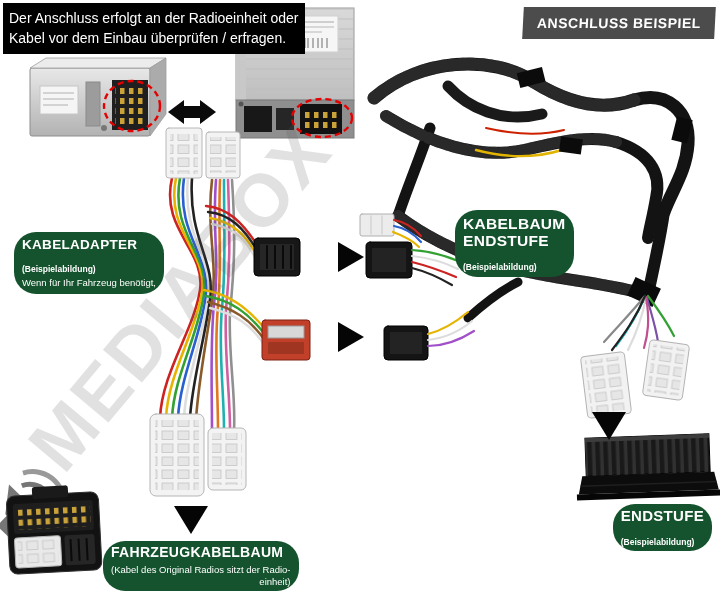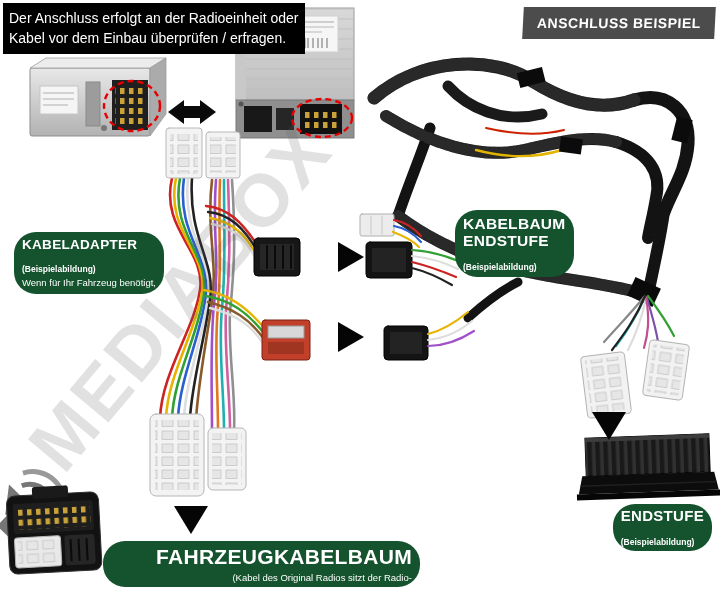--- a/index.html
+++ b/index.html
@@ -27,21 +27,21 @@
     background:#4c4c4c; color:#fff; font-weight:bold; font-size:14px;
     letter-spacing:.5px; padding:8px 14px; transform:skewX(-3deg);
     white-space:nowrap;
   }
 
   .black-label { position:absolute; background:#14532d; color:#fff; padding:5px 8px; z-index:4;border-radius:22px; }
   .lbl-title { font-weight:bold; letter-spacing:.3px; line-height:1.12; white-space:nowrap; }
   .adapter  .lbl-title { font-size:13.5px; }
   .kabelbaum .lbl-title { font-size:15.5px; }
   .endstufe .lbl-title { font-size:15px; }
-  .fkb      .lbl-title { font-size:21px;margin-left:45px; }
+  .fkb      .lbl-title { font-size:14px; }
   .lbl-sub  { font-weight:bold; font-size:8.5px; margin-top:12px; white-space:nowrap; }
   .lbl-note { font-weight:normal; font-size:9.5px; line-height:1.25; white-space:nowrap;text-align:right; }
   .lbl-note.first { margin-top:3px; }
   .adapter { left:14px; top:232px; }
   .kabelbaum { left:455px; top:210px; }
   .endstufe { right:8px; top:504px; padding:4px 8px; }
   .fkb { left:103px; top:541px; padding:4px 8px; }
 
   .arrow-right { position:absolute; z-index:3; width:0; height:0;
     border-top:15px solid transparent; border-bottom:15px solid transparent;
@@ -320,20 +320,21 @@
   </div>
 
   <div class="black-label endstufe">
     <div class="lbl-title">ENDSTUFE</div>
     <div class="lbl-sub">(Beispielabildung)</div>
   </div>
 
   <div class="black-label fkb">
     <div class="lbl-title">FAHRZEUGKABELBAUM</div>
     <div class="lbl-note first">(Kabel des Original Radios sitzt der Radio-</div>
+    <div class="lbl-note">einheit)</div>
   </div>
 
   <div id="arrow-r1" class="arrow-right"></div>
   <div id="arrow-r2" class="arrow-right"></div>
   <div id="arrow-d-right" class="arrow-down"></div>
   <div id="arrow-d-left" class="arrow-down"></div>
 
 </div>
 
 </body></html>

